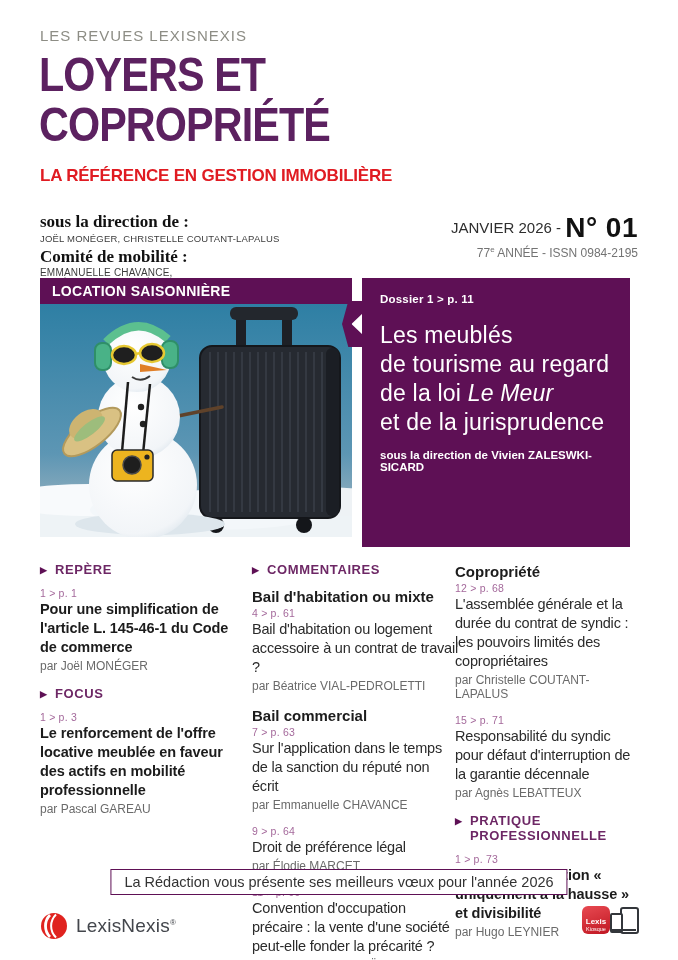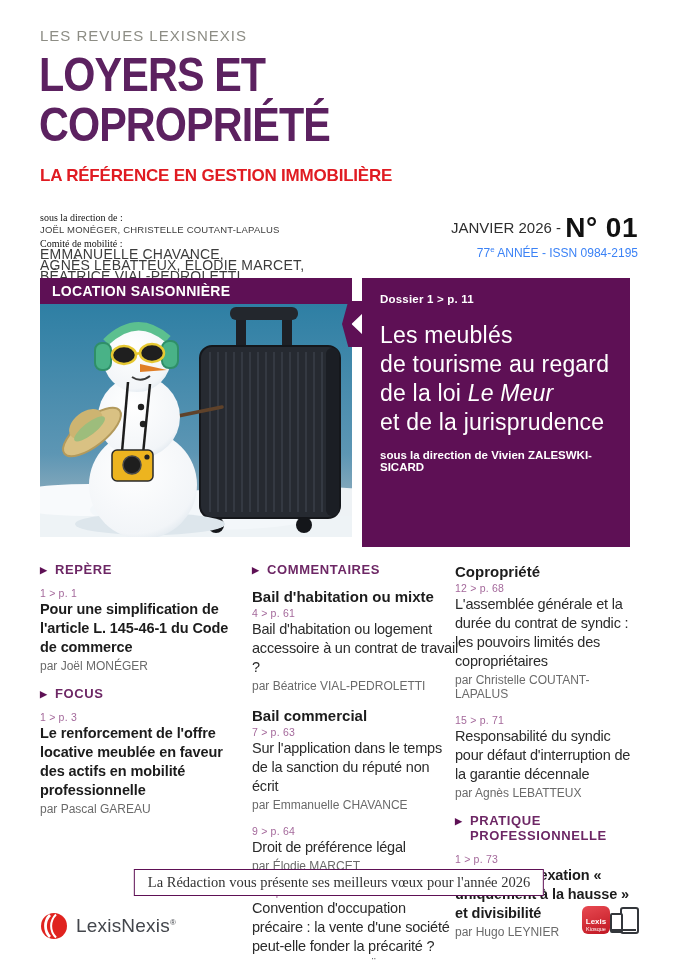--- a/index.html
+++ b/index.html
@@ -7,30 +7,30 @@
         font-family:"Liberation Sans",sans-serif;color:#1a1a1a;}
 
   
   .kicker{position:absolute;left:40px;top:27px;font-size:15px;letter-spacing:1px;color:#8d8d85;}
   .mast-title{position:absolute;left:39px;top:50px;transform:scaleX(0.86);transform-origin:0 0;
       font-size:48px;line-height:50px;font-weight:bold;color:#5c2160;letter-spacing:-1px;}
   .tagline{position:absolute;left:40px;top:166px;font-size:17px;font-weight:bold;color:#e01b22;letter-spacing:-0.2px;}
 
   
   .ed-block{position:absolute;left:40px;top:212px;width:300px;}
-  .ed-label{font-family:"Liberation Serif",serif;font-weight:normal;font-size:10px;color:#111;}
+  .ed-label{font-family:"Liberation Serif",serif;font-weight:bold;font-size:17px;color:#111;}
   .ed-names{font-size:9.5px;color:#3c3c3c;letter-spacing:0.2px;margin:1px 0 3px 0;}
-  .ed-names-sm{font-size:14px;color:#3c3c3c;letter-spacing:0.2px;line-height:11px;}
+  .ed-names-sm{font-size:10px;color:#3c3c3c;letter-spacing:0.2px;line-height:11px;}
 
   
   .issue-block{position:absolute;right:40px;top:212px;text-align:right;}
   .issue-line{white-space:nowrap;}
   .issue-date{font-size:15px;color:#2e2e2e;vertical-align:4px;}
   .issue-no{font-size:28px;font-weight:bold;color:#111;letter-spacing:0.5px;}
-  .issue-issn{font-size:12px;color:#3b82f6;margin-top:1px;}
+  .issue-issn{font-size:12px;color:#737373;margin-top:1px;}
   .issue-issn sup{font-size:8px;}
 
   
   .banner{position:absolute;left:40px;top:278px;width:312px;height:44px;background:#5e1055;
       color:#fff;font-weight:bold;font-size:14px;letter-spacing:0.3px;line-height:26px;padding-left:12px;box-sizing:border-box;}
   .photo{position:absolute;left:40px;top:304px;width:312px;height:233px;overflow:hidden;}
   .panel{position:absolute;left:362px;top:278px;width:268px;height:269px;background:#5e1055;color:#fff;box-sizing:border-box;padding:15px 16px 0 18px;}
   .chevron{position:absolute;left:342px;top:301px;width:21px;height:46px;background:#5e1055;
       clip-path:polygon(100% 0,30% 0,0 50%,30% 100%,100% 100%,100% 74%,45% 50%,100% 26%);}
   .dossier-ref{font-size:11.5px;font-weight:bold;letter-spacing:0.2px;}
@@ -49,21 +49,21 @@
   .group-head{font-size:15px;font-weight:bold;color:#1c1c1c;margin:0 0 1px 0;line-height:19px;}
   .toc-item{margin-bottom:13px;}
   .ref{font-size:10.5px;color:#a4699b;margin-bottom:1px;letter-spacing:0.2px;}
   .t{font-size:14.5px;line-height:19px;color:#2b2b2b;letter-spacing:-0.2px;}
   .t.bold{font-weight:bold;color:#1c1c1c;letter-spacing:-0.1px;}
   .auth{font-size:12px;color:#6a6a6a;margin-top:2px;}
   .mt6{margin-top:6px;}
 
   
   .greeting{position:absolute;left:50%;transform:translateX(-50%);top:869px;
-      border:1.5px solid #5e1055;padding:4px 13px;font-size:14.5px;color:#333;white-space:nowrap;background:#fff;font-family:Liberation Serif, serif;}
+      border:1.5px solid #5e1055;padding:4px 13px;font-size:14.5px;color:#333;white-space:nowrap;background:#fff;}
   .brandrow{position:absolute;left:40px;top:912px;display:flex;align-items:center;}
   .brand-text{font-size:19px;color:#43464c;margin-left:8px;letter-spacing:0.2px;}
   .brand-text sup{font-size:8px;color:#43464c;}
   .kiosk{position:absolute;left:582px;top:906px;width:28px;height:28px;border-radius:6px;
       background:linear-gradient(160deg,#e84a52,#c01722);color:#fff;text-align:center;box-sizing:border-box;padding-top:12px;}
   .kiosk .k1{font-size:8px;font-weight:bold;line-height:8px;}
   .kiosk .k2{font-size:5.5px;line-height:7px;}
   .tablet{position:absolute;left:620px;top:907px;width:15px;height:23px;background:#fff;border:2px solid #33363b;border-radius:3px;}
   .tablet .bar{position:absolute;left:1px;right:1px;bottom:1px;height:2px;background:#33363b;}
   .phone{position:absolute;left:610px;top:913px;width:9px;height:16px;background:#fff;border:2px solid #33363b;border-radius:2px;}

